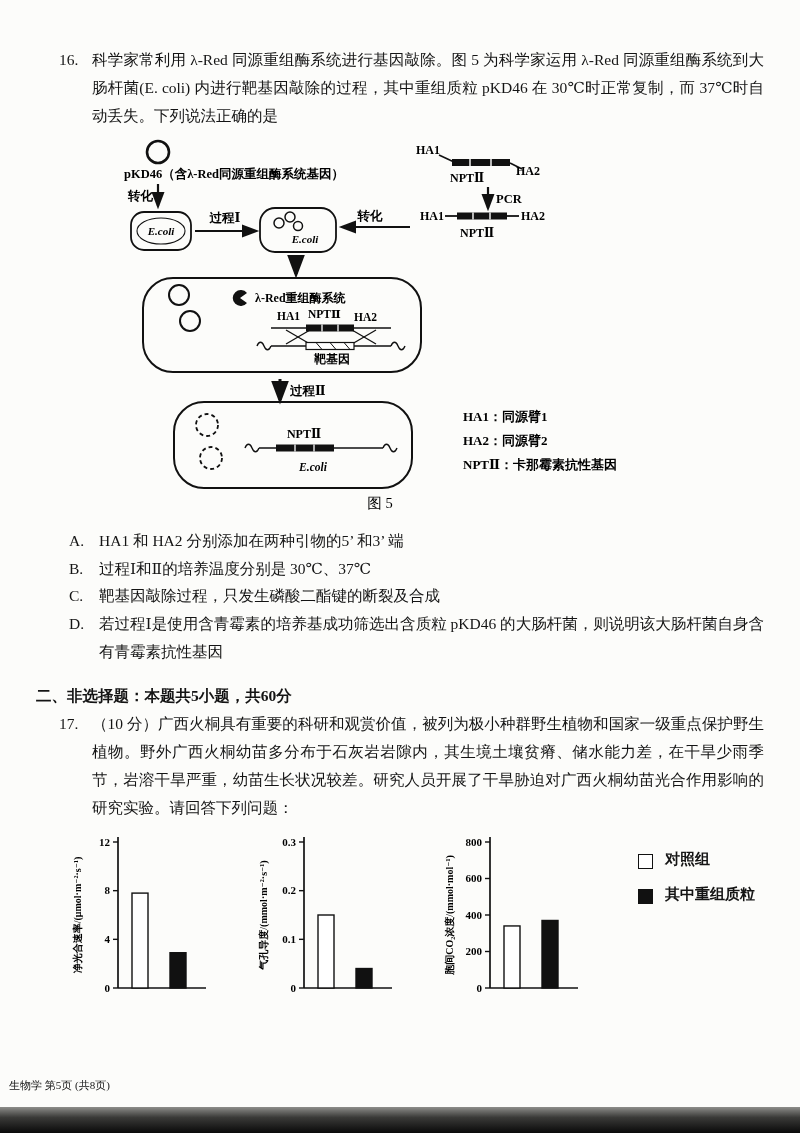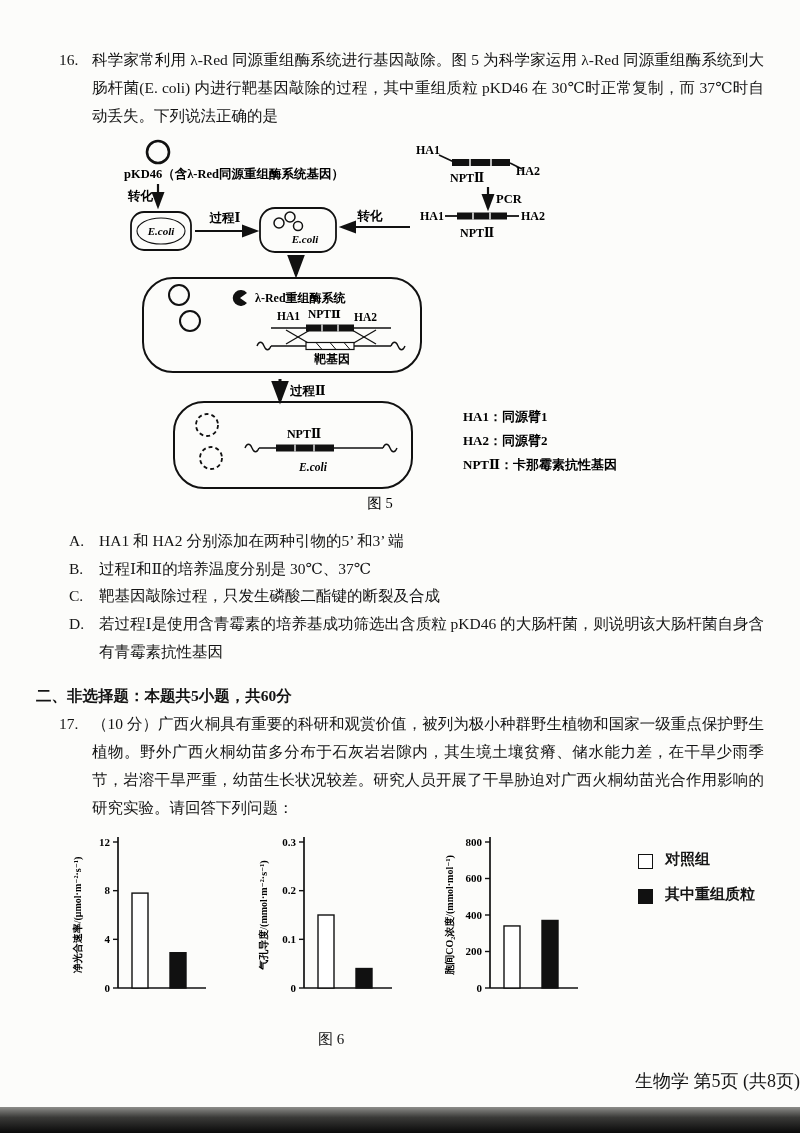--- a/index.html
+++ b/index.html
@@ -26,21 +26,21 @@
 
   .fig6-wrap { margin:6px 0 0 30px; }
   .fig6-row { display:flex; align-items:flex-start; gap:14px; }
   .mini-chart { flex:0 0 auto; }
   .fig6-legend { margin-top:22px; margin-left:14px; font-size:15px; font-weight:bold; }
   .legend-item { display:flex; align-items:flex-end; gap:12px; margin-bottom:16px; }
   .swatch { width:15px; height:15px; border:1.6px solid #111; display:inline-block; background:#fff; }
   .swatch.filled { background:#111; }
   .fig6-caption { width:530px; text-align:center; font-size:15px; margin-top:2px; }
 
-  .footer { position:absolute; left:16px; right:0; bottom:40px; text-align:right; font-size:18px; }
+  .footer { position:absolute; left:9px; right:0; bottom:40px; text-align:left; font-size:11px; }
   .scan-band { position:absolute; left:0; right:0; bottom:0; height:26px;
     background:linear-gradient(to bottom,#8d8d8a 0%,#3a3a38 40%,#090909 100%); }
 
   svg text { font-family:"Liberation Serif","DejaVu Serif",serif; }
 </style>
 </head>
 <body>
 
 <div class="page">
 
@@ -250,20 +250,19 @@
           <div class="legend-item">
             <span class="swatch open"></span>
             <span>对照组</span>
           </div>
           <div class="legend-item">
             <span class="swatch filled"></span>
             <span>其中重组质粒</span>
           </div>
         </div>
       </div>
-      <div class="fig6-caption">图 6</div>
     </div>
   </section>
 
 </div>
 
 <div class="footer">生物学 第5页 (共8页)</div>
 <div class="scan-band"></div>
 
 </body></html>

